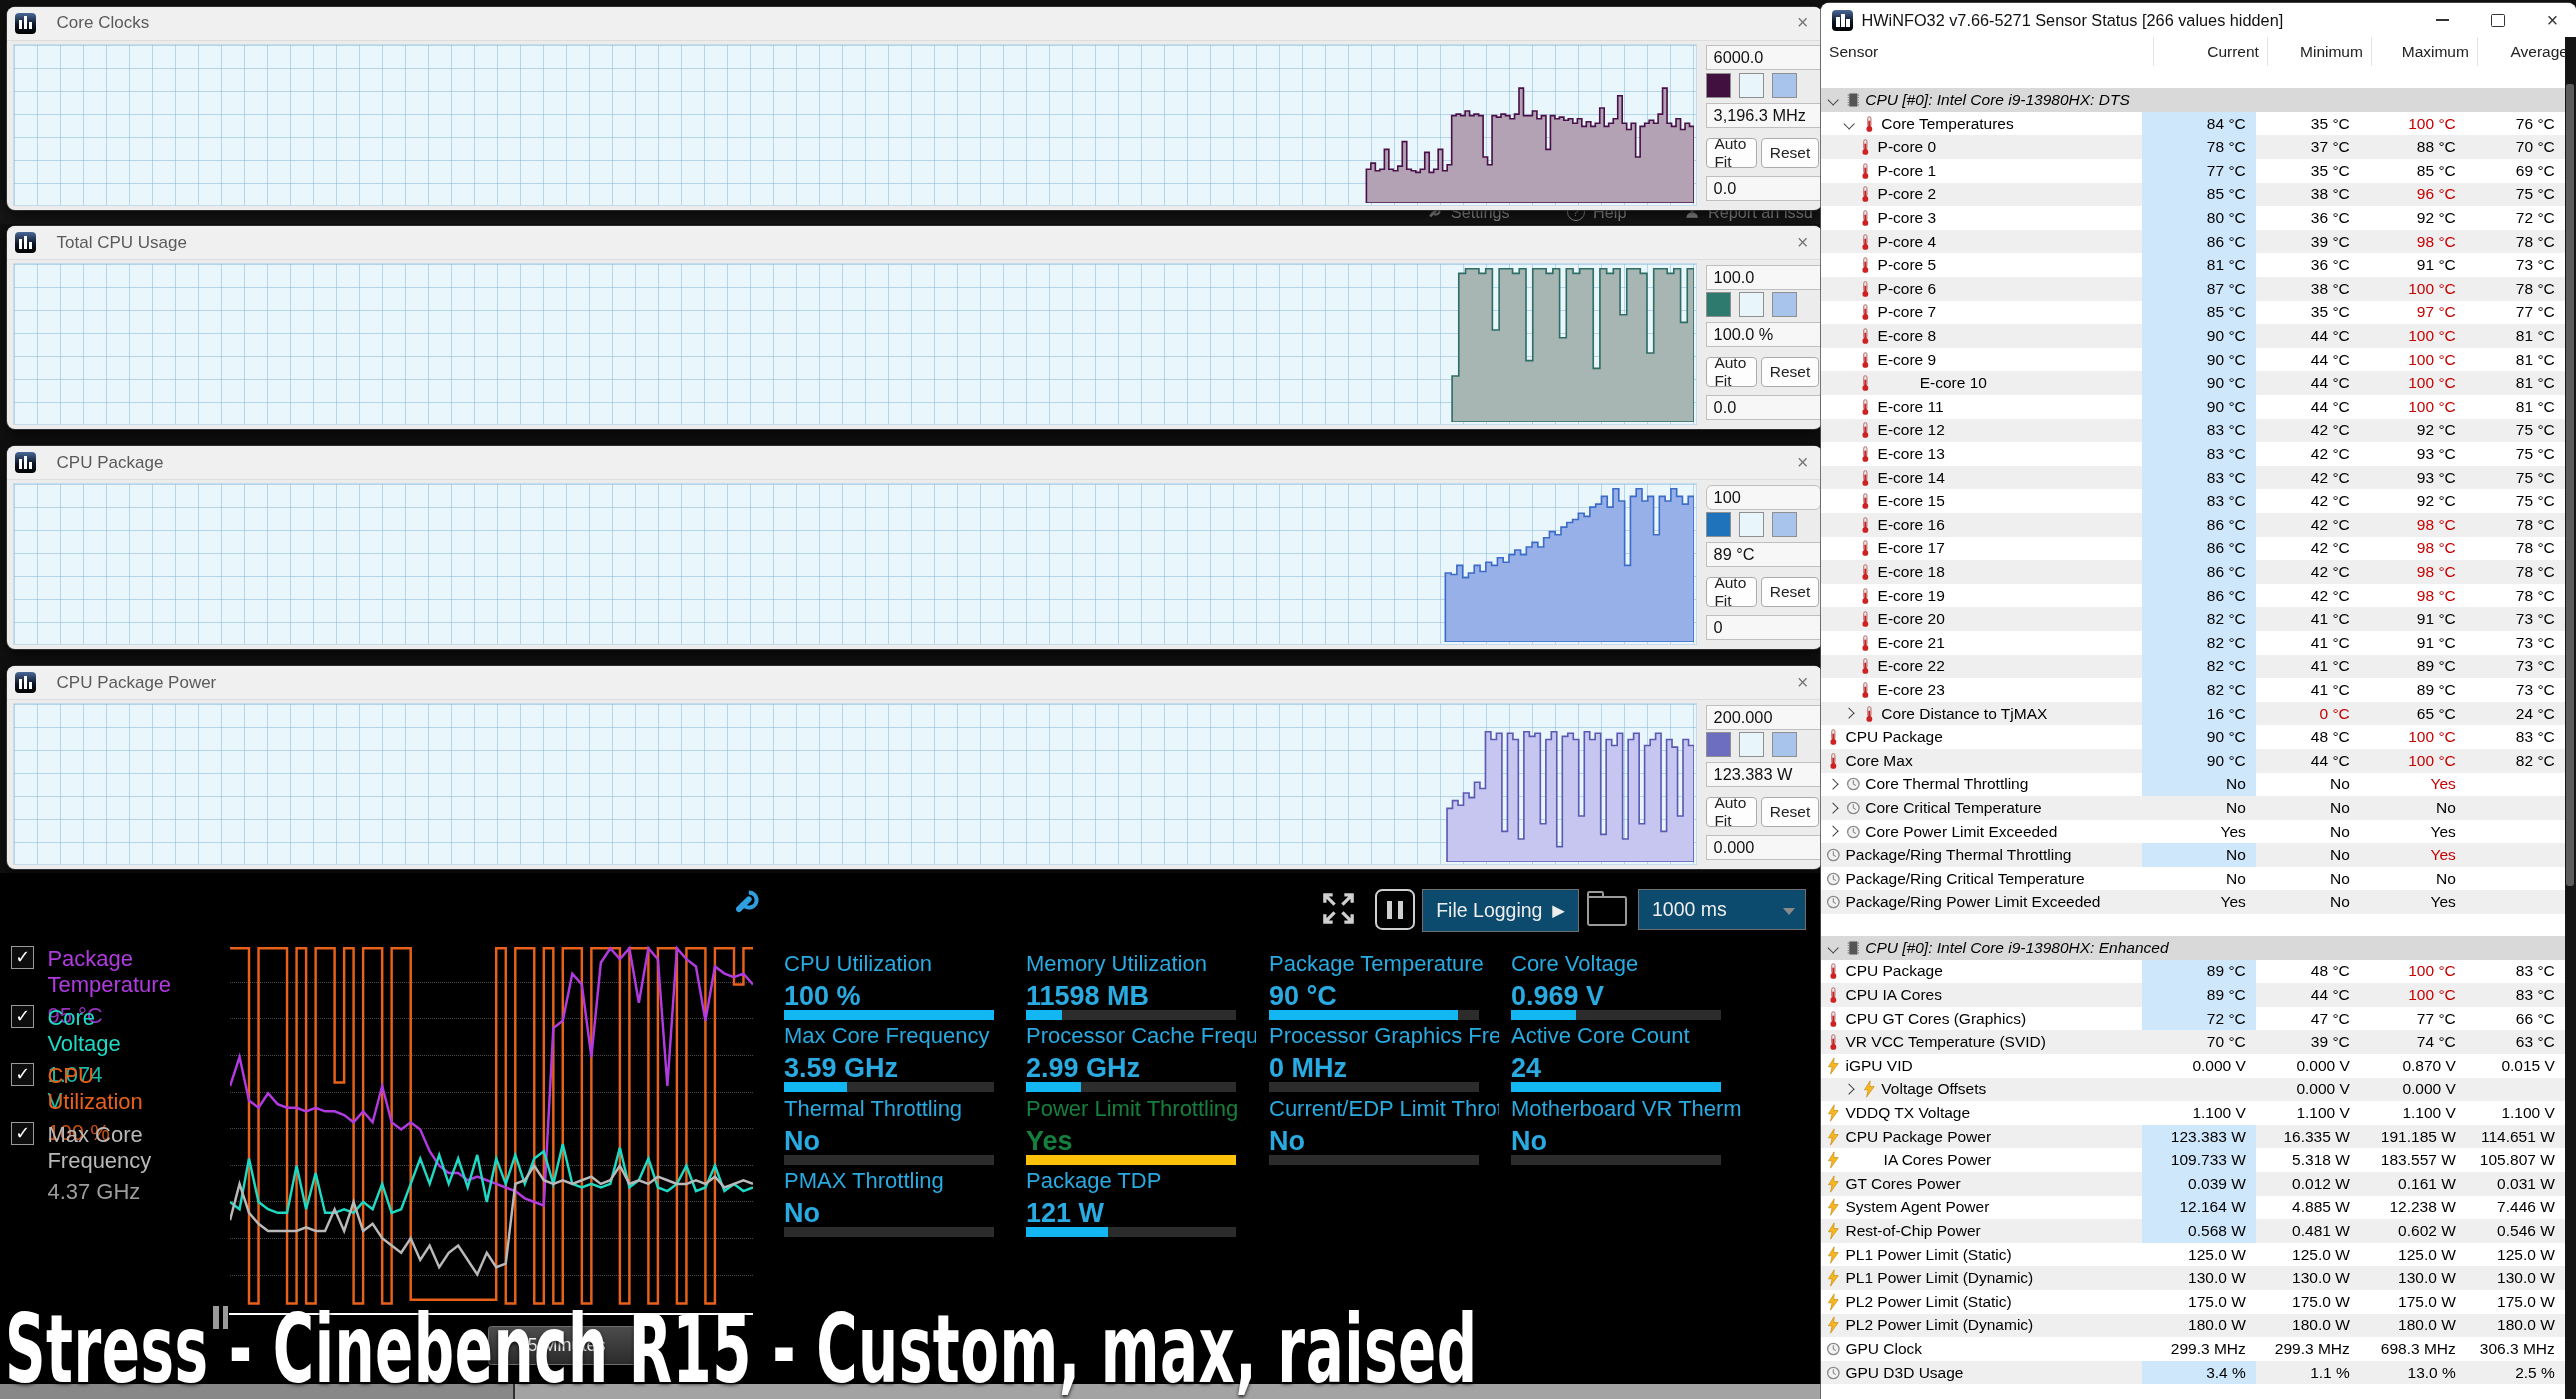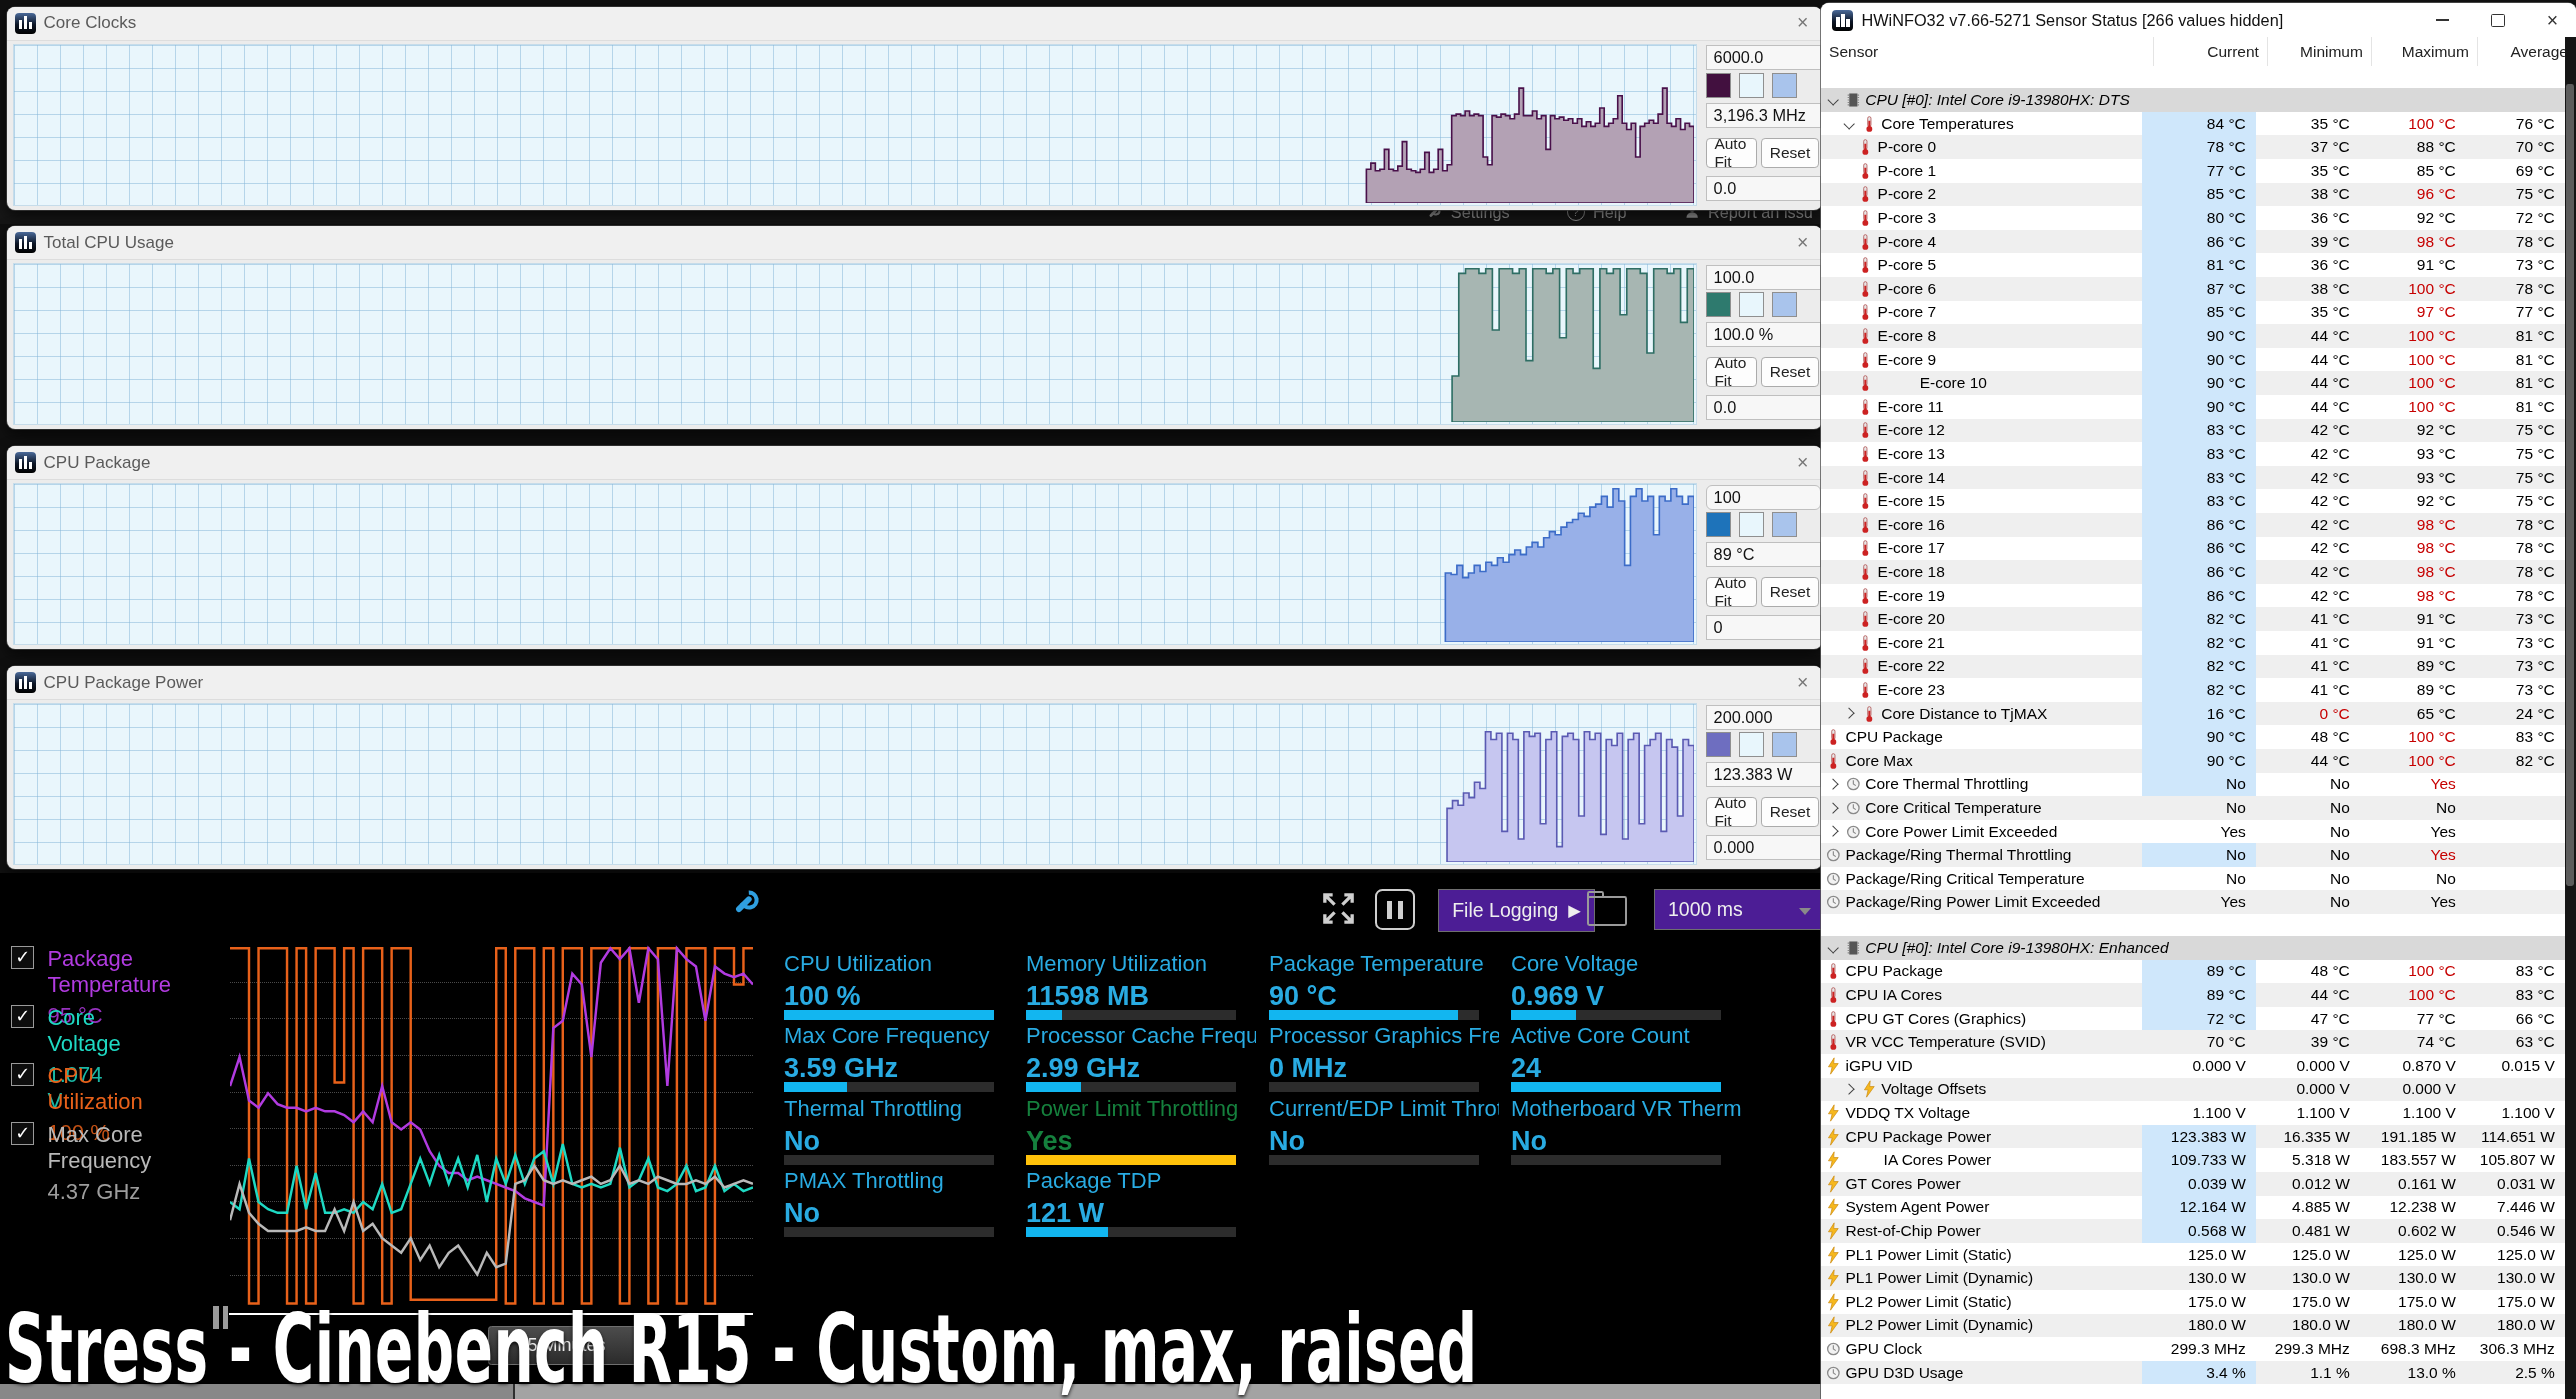--- a/index.html
+++ b/index.html
@@ -3,21 +3,21 @@
 <meta charset="utf-8">
 <style>
   html,body{margin:0;padding:0;background:#000;}
   .screen{position:relative;width:2576px;height:1400px;background:#101010;overflow:hidden;
           font-family:"Liberation Sans",sans-serif;}
 
   
   .gwin{position:absolute;left:6.5px;width:1815px;height:203px;background:#ececec;border-radius:8.1px;
         box-shadow:0 0 0 0.8px #3a3a3a,0 4.9px 13px rgba(0,0,0,.65);overflow:hidden;z-index:2;}
   .gwin .tbar{position:relative;height:33px;background:#f0f0f0;border-bottom:0.8px solid #ddd;
-        display:flex;align-items:center;padding-left:8.1px;gap:8px;}
+        display:flex;align-items:center;padding-left:8.1px;gap:21px;}
   .gwin .tbar .ttl{font-size:17px;color:#5a5a5a;}
   .gwin .closex{position:absolute;right:13px;top:4.9px;font-size:19.5px;color:#777;cursor:default;}
   .gwin .plot{position:absolute;left:6.5px;top:37px;width:1682px;height:160px;background:#e9f6fc;
         border:0.8px solid #c6dcea;
         background-image:repeating-linear-gradient(to right,rgba(130,180,215,.5) 0 0.8px,transparent 0.8px 23px),
                          repeating-linear-gradient(to bottom,rgba(130,180,215,.5) 0 0.8px,transparent 0.8px 23px);}
   .gwin .side{position:absolute;left:1698px;top:37px;width:114px;height:161px;}
   .sbox{position:absolute;left:1.6px;width:106px;height:23px;background:#f7f7f7;border:0.8px solid #bfbfbf;
         font-size:16.3px;color:#111;line-height:23px;padding-left:6.5px;}
   .swrow{position:absolute;left:1.6px;top:29px;display:flex;gap:8.1px;}
@@ -88,21 +88,21 @@
   .timebtn{position:absolute;left:488px;top:453px;width:155px;height:37px;border:0.8px solid #6f6f6f;border-radius:3.3px;
         background:linear-gradient(180deg,#4c4c4c,#2b2b2b);color:#eee;font-size:18px;display:flex;
         align-items:center;justify-content:center;z-index:3;}
   .ghostpause{position:absolute;left:213px;top:433px;width:18px;height:23px;z-index:2;}
   .ghostpause i{position:absolute;top:0;width:5.7px;height:23px;background:#9a9a9a;}
   .ghostpause i:nth-child(2){left:9.8px;}
 
   
   .wrench{position:absolute;left:729px;top:13px;width:33px;height:33px;}
   .tool{position:absolute;top:16.3px;}
-  .tbtn{background:#4c1d95;border:0.8px solid #6f6f6f;color:#eee;font-size:19.5px;display:flex;align-items:center;margin-left:16px;}
+  .tbtn{background:#0c4a6e;border:0.8px solid #6f6f6f;color:#eee;font-size:19.5px;display:flex;align-items:center;}
   .filelog{left:1422px;width:155px;height:41px;justify-content:center;gap:9.8px;}
   .interval{left:1638px;width:168px;height:41px;padding-left:13px;box-sizing:border-box;position:absolute;}
   .caret{position:absolute;right:9.8px;top:18px;width:0;height:0;border-left:6.5px solid transparent;
         border-right:6.5px solid transparent;border-top:7.3px solid #8a8a8a;}
   .pauseic{left:1375px;width:36px;height:37px;border:2.4px solid #cfcfcf;border-radius:7.3px;position:absolute;
         background:transparent;display:flex;align-items:center;justify-content:center;gap:5.7px;}
   .pauseic i{width:4.9px;height:18px;background:#cfcfcf;}
   .expandic{left:1319px;position:absolute;width:39px;height:39px;}
   .folderic{left:1587px;top:23px;position:absolute;width:36px;height:26px;border:2.4px solid #9a9a9a;border-radius:2.4px;}
   .folderic:before{content:"";position:absolute;left:-2.4px;top:-7.3px;width:13px;height:4.9px;border:2.4px solid #9a9a9a;

